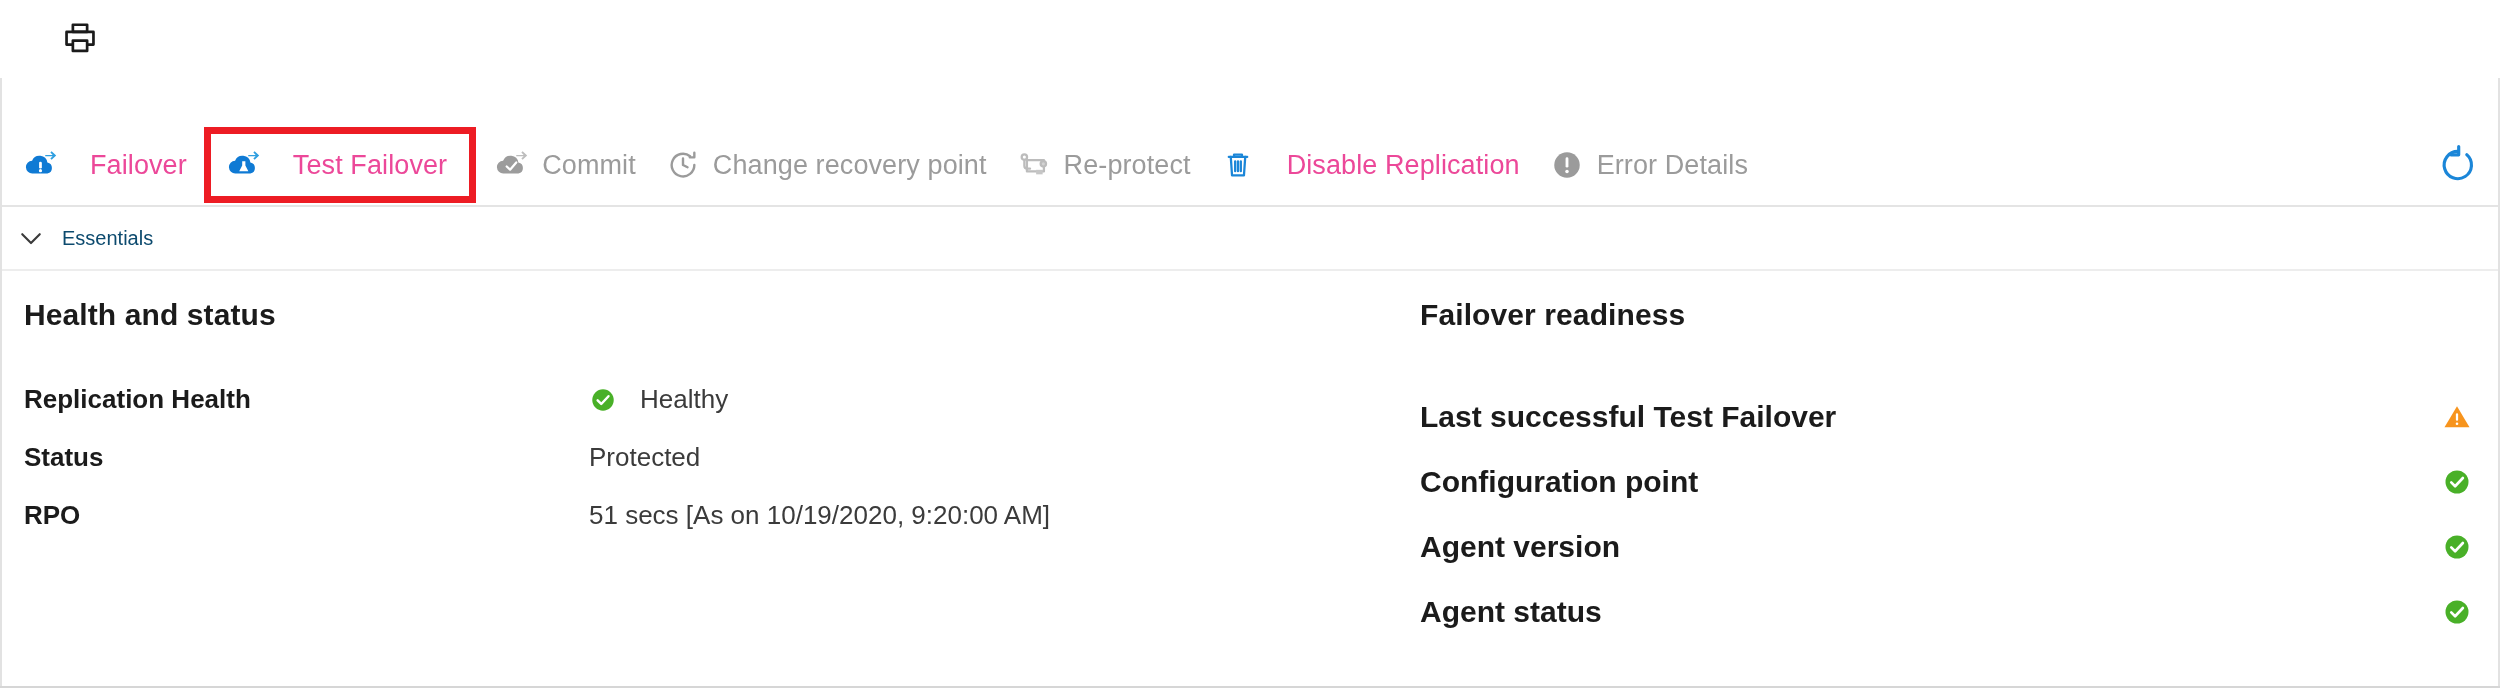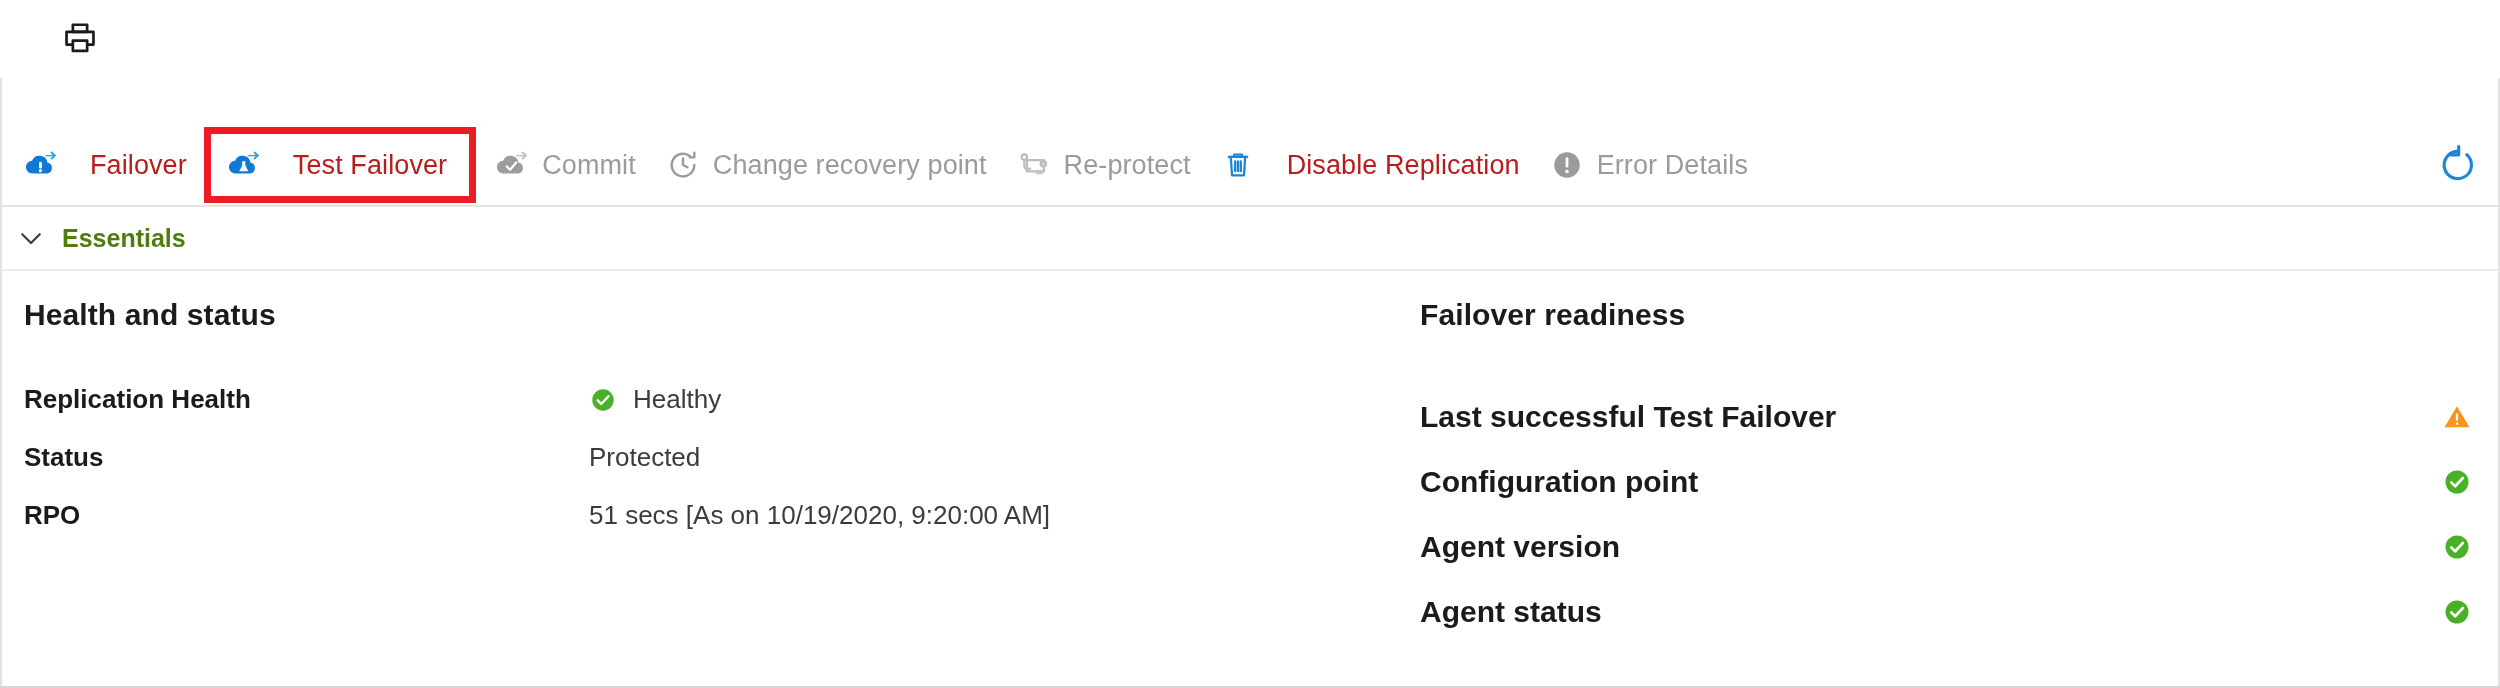--- a/index.html
+++ b/index.html
@@ -74,21 +74,21 @@
     align-items: center;
     gap: 13px;
     height: 56px;
     padding: 0 20px 0 10px;
     white-space: nowrap;
     font-size: 27px;
     letter-spacing: .1px;
     cursor: pointer;
     position: relative;
   }
-  .cmd.enabled { color: #b91c1c; gap: 32px; }
+  .cmd.enabled { color: #ec4899; gap: 32px; }
   .cmd.disabled { color: #9b9b9b; cursor: default; }
   .cmd .cmd-icon {
     width: 34px; height: 34px;
     display: flex; align-items: center; justify-content: center;
     flex: 0 0 auto;
   }
   .cmd .cmd-icon svg { display: block; }
 
   
   .cmd.highlighted {
@@ -118,23 +118,22 @@
     gap: 16px;
     padding-left: 14px;
     cursor: pointer;
     background: #ffffff;
   }
   .essentials-chevron {
     width: 30px; height: 30px;
     display: flex; align-items: center; justify-content: center;
   }
   .essentials-label {
-    font-size: 25px;
-    color: #4d7c0f;
-    font-weight: bold;
+    font-size: 20px;
+    color: #0c4a6e;
   }
   .essentials-divider {
     position: absolute; left: 2px; right: 2px;
     top: 269px; height: 2px;
     background: #ededed;
   }
 
   
   .content {
     position: absolute;
@@ -165,21 +164,21 @@
     flex: 0 0 565px;
     font-size: 26px;
     font-weight: bold;
     color: #1b1b1b;
   }
   .kv-value {
     font-size: 26px;
     color: #3b3b3b;
     display: flex;
     align-items: center;
-    gap: 16px;
+    gap: 23px;
   }
   .kv-value .status-glyph {
     width: 28px; height: 28px;
     display: inline-flex; align-items: center; justify-content: center;
     flex: 0 0 auto;
   }
 
   
   .ready-row {
     display: flex;

